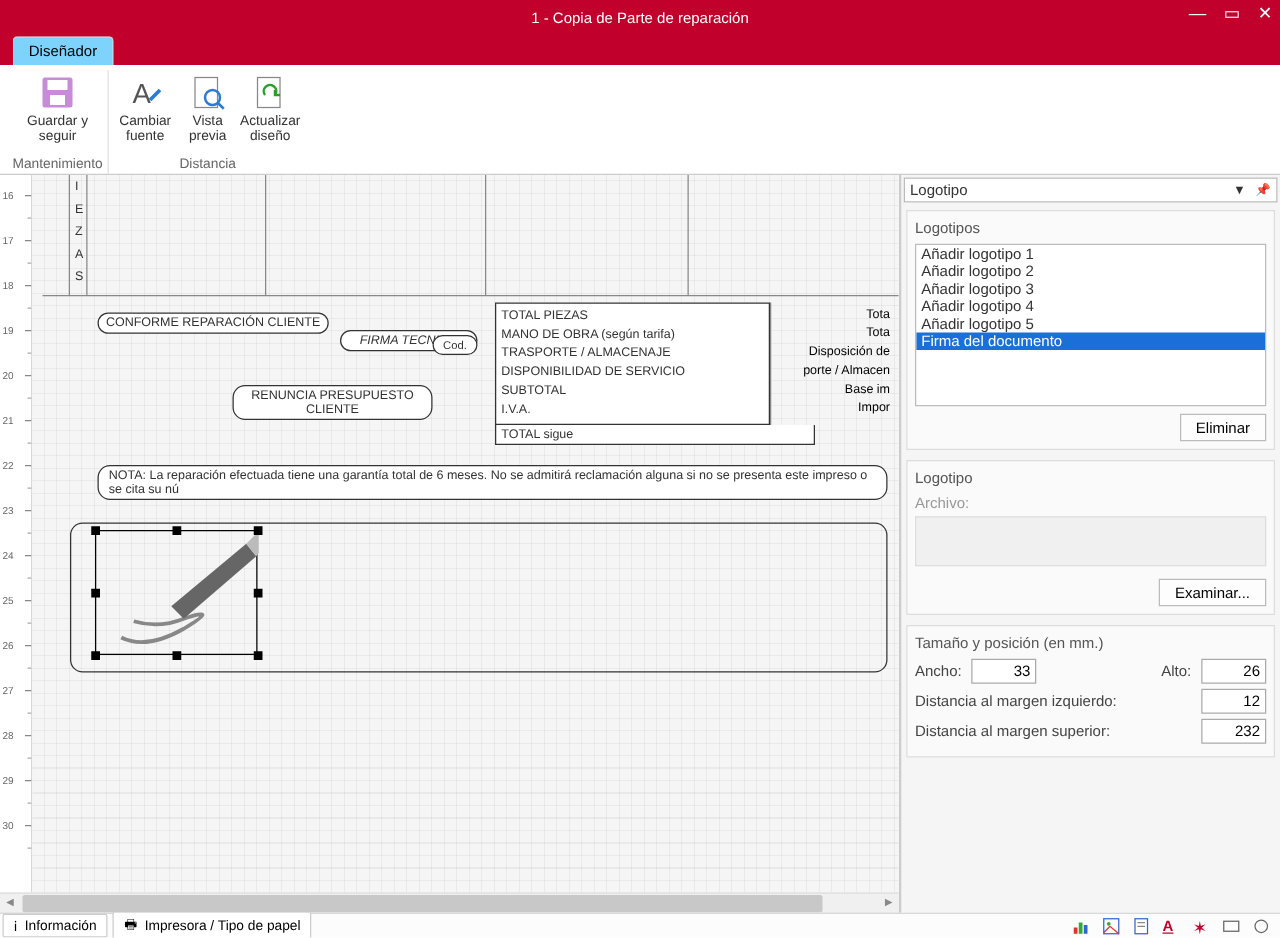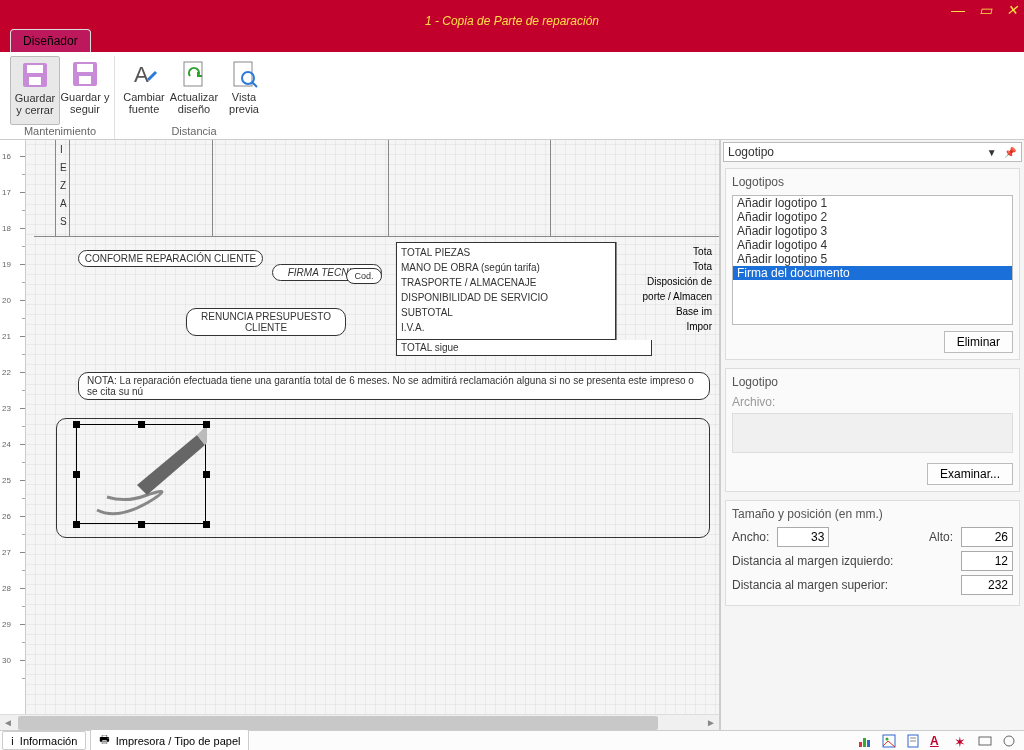--- a/index.html
+++ b/index.html
@@ -1,26 +1,26 @@
 <!DOCTYPE html>
 <html><head>
 <meta charset="utf-8">
 <style>
   * { box-sizing: border-box; margin: 0; padding: 0; font-family: "Segoe UI", Tahoma, sans-serif; }
   body { width: 1024px; height: 750px; overflow: hidden; background: #fff; }
 
   
-  .titlebar { height: 28px; background: #c1002b; color: #fde047; display: flex; align-items: flex-end; justify-content: center; position: relative; font-size: 12px; font-style: italic; }
+  .titlebar { height: 28px; background: #c1002b; color: #ffffff; display: flex; align-items: center; justify-content: center; position: relative; font-size: 12px; }
   .titlebar .title { flex: 1; text-align: center; }
   .titlebar .win-controls { position: absolute; right: 6px; top: 2px; display: flex; gap: 14px; font-size: 14px; }
   .titlebar .win-controls span { cursor: pointer; }
 
   
   .tabstrip { height: 24px; background: #c1002b; display: flex; align-items: flex-end; padding-left: 10px; }
-  .tab { background: #be185d; border-radius: 4px 4px 0 0; padding: 4px 12px; font-size: 12px; border: 1px solid #ddd; border-bottom: none; cursor: pointer; }
+  .tab { background: #7dd3fc; border-radius: 4px 4px 0 0; padding: 4px 12px; font-size: 12px; border: 1px solid #ddd; border-bottom: none; cursor: pointer; }
 
   
   .ribbon { height: 88px; border-bottom: 1px solid #ccc; display: flex; padding: 4px 6px 0 6px; background: #fff; }
   .ribbon-group { display: flex; flex-direction: column; align-items: center; border-right: 1px solid #e0e0e0; padding: 0 4px; font-size: 11px; color: #444; }
   .ribbon-group:last-child { border-right: none; }
   .ribbon-items { display: flex; flex: 1; }
   .ribbon-item { display: flex; flex-direction: column; align-items: center; justify-content: flex-start; width: 50px; padding: 2px 0; cursor: pointer; text-align: center; line-height: 1.1; font-size: 11px; color: #333; }
   .ribbon-item.active { background: #e8e8e8; border: 1px solid #bbb; border-radius: 2px; }
   .ribbon-item .icon { width: 32px; height: 32px; margin-bottom: 1px; }
   .ribbon-group-label { color: #666; font-size: 11px; margin-top: auto; padding-bottom: 2px; text-align: right; }
@@ -81,28 +81,20 @@
   </div>
 </div>
 
 <div class="tabstrip">
   <div class="tab">Diseñador</div>
 </div>
 
 <div class="ribbon">
   <div class="ribbon-group">
     <div class="ribbon-items">
-      <div class="ribbon-item active">
-        <svg class="icon" viewBox="0 0 32 32">
-            <rect x="4" y="4" width="24" height="24" fill="#c88bd8" rx="2"></rect>
-            <rect x="8" y="6" width="16" height="8" fill="#fff"></rect>
-            <rect x="10" y="18" width="12" height="8" fill="#fff"></rect>
-          </svg>
-        <span>Guardar y cerrar</span>
-      </div>
       <div class="ribbon-item">
         <svg class="icon" viewBox="0 0 32 32">
             <rect x="4" y="4" width="24" height="24" fill="#c88bd8" rx="2"></rect>
             <rect x="8" y="6" width="16" height="8" fill="#fff"></rect>
             <rect x="10" y="18" width="12" height="8" fill="#fff"></rect>
           </svg>
         <span>Guardar y seguir</span>
       </div>
     </div>
     <div class="ribbon-group-label">Mantenimiento</div>
@@ -113,32 +105,32 @@
       <div class="ribbon-item">
         <svg class="icon" viewBox="0 0 32 32">
             <text x="6" y="24" font-size="22" fill="#555" font-family="serif">A</text>
             <path d="M20 22 L28 14" stroke="#2a7bd8" stroke-width="3"></path>
           </svg>
         <span>Cambiar fuente</span>
       </div>
       <div class="ribbon-item">
         <svg class="icon" viewBox="0 0 32 32">
             <rect x="6" y="4" width="18" height="24" fill="#fff" stroke="#888"></rect>
+            <circle cx="20" cy="20" r="6" fill="none" stroke="#2a7bd8" stroke-width="2"></circle>
+            <path d="M24 24 L29 29" stroke="#2a7bd8" stroke-width="2"></path>
+          </svg>
+        <span>Vista previa</span>
+      </div>
+      <div class="ribbon-item">
+        <svg class="icon" viewBox="0 0 32 32">
+            <rect x="6" y="4" width="18" height="24" fill="#fff" stroke="#888"></rect>
             <path d="M12 18 A5 5 0 1 1 20 18" fill="none" stroke="#2aa02a" stroke-width="2"></path>
             <path d="M20 14 L20 18 L24 18" fill="none" stroke="#2aa02a" stroke-width="2"></path>
           </svg>
         <span>Actualizar diseño</span>
-      </div>
-      <div class="ribbon-item">
-        <svg class="icon" viewBox="0 0 32 32">
-            <rect x="6" y="4" width="18" height="24" fill="#fff" stroke="#888"></rect>
-            <circle cx="20" cy="20" r="6" fill="none" stroke="#2a7bd8" stroke-width="2"></circle>
-            <path d="M24 24 L29 29" stroke="#2a7bd8" stroke-width="2"></path>
-          </svg>
-        <span>Vista previa</span>
       </div>
     </div>
     <div class="ribbon-group-label">Distancia</div>
   </div>
 </div>
 
 <div class="main">
   <div class="canvas-wrap">
     <div class="ruler-v" id="ruler-v">
         <div class="tick" style="top: 12px;">16</div>

